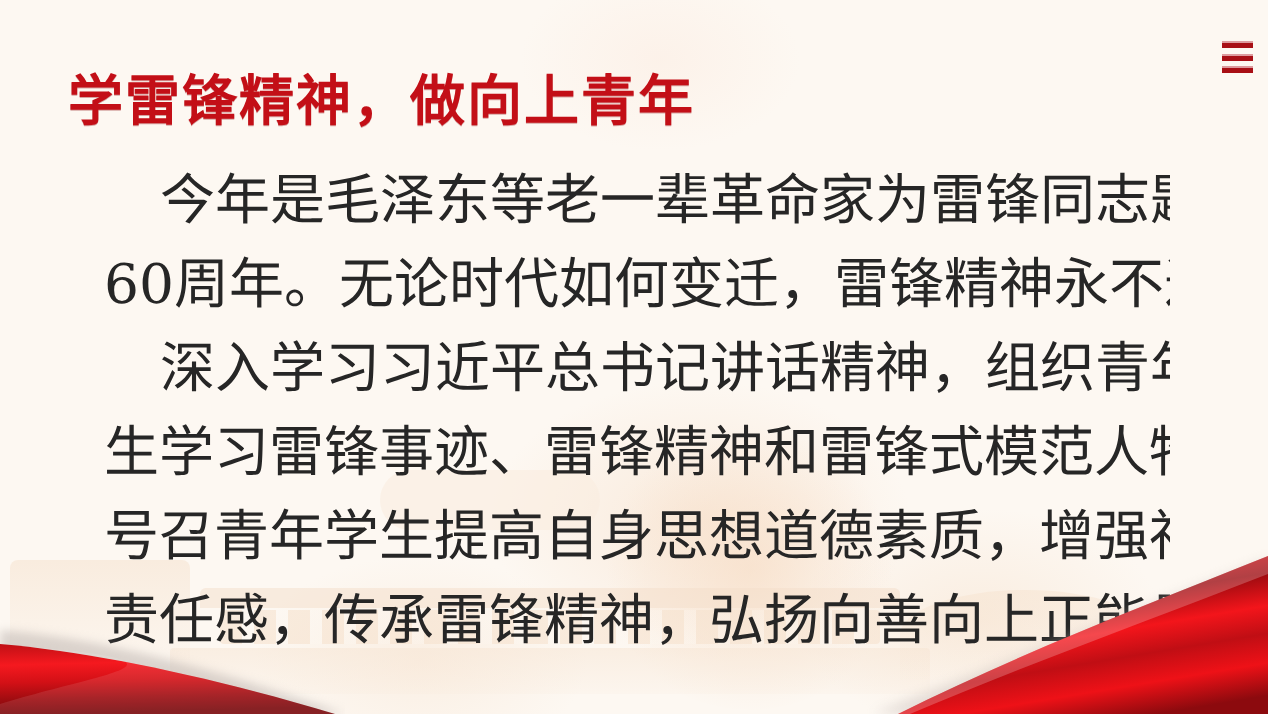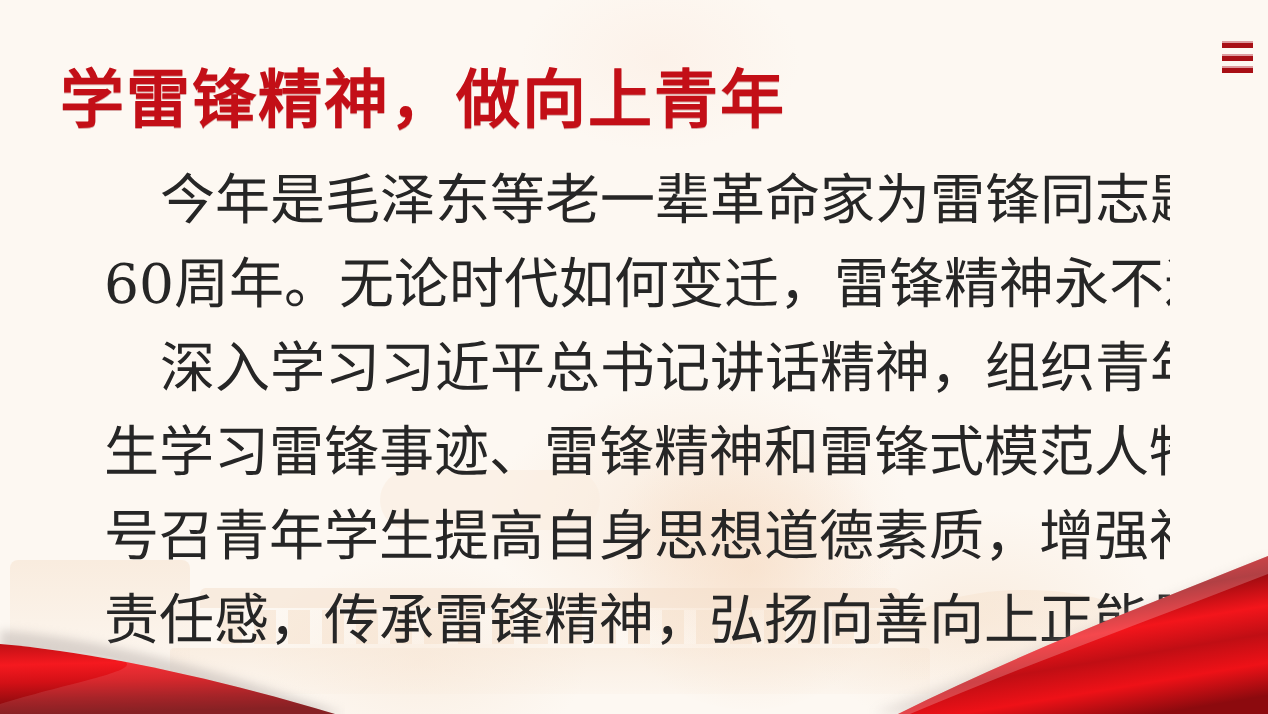--- a/index.html
+++ b/index.html
@@ -50,22 +50,22 @@
     border-radius: 50% 50% 0 0;
     background: linear-gradient(rgba(246,225,204,.45), rgba(246,225,204,.05));
   }
   .wm-cloud {
     position: absolute; left: 380px; top: 470px; width: 220px; height: 60px;
     border-radius: 40px;
     background: rgba(250,237,224,.6);
   }
 
   .title {
-    position: absolute; left: 60px; top: 48px; margin: 0;
-    font-size: 64px; font-weight: 900; letter-spacing: 2px;
+    position: absolute; left: 60px; top: 48px; margin: 8px;
+    font-size: 55px; font-weight: 900; letter-spacing: 2px;
     color: #c30f17;
     font-family: "Liberation Serif", serif;
     text-shadow: 0 1px 0 rgba(140,10,14,.35);
     white-space: nowrap;
   }
 
   .menu-icon {
     position: absolute; right: 15px; top: 41px; width: 31px; height: 32px;
     display: flex; flex-direction: column; justify-content: space-between;
     cursor: pointer;

